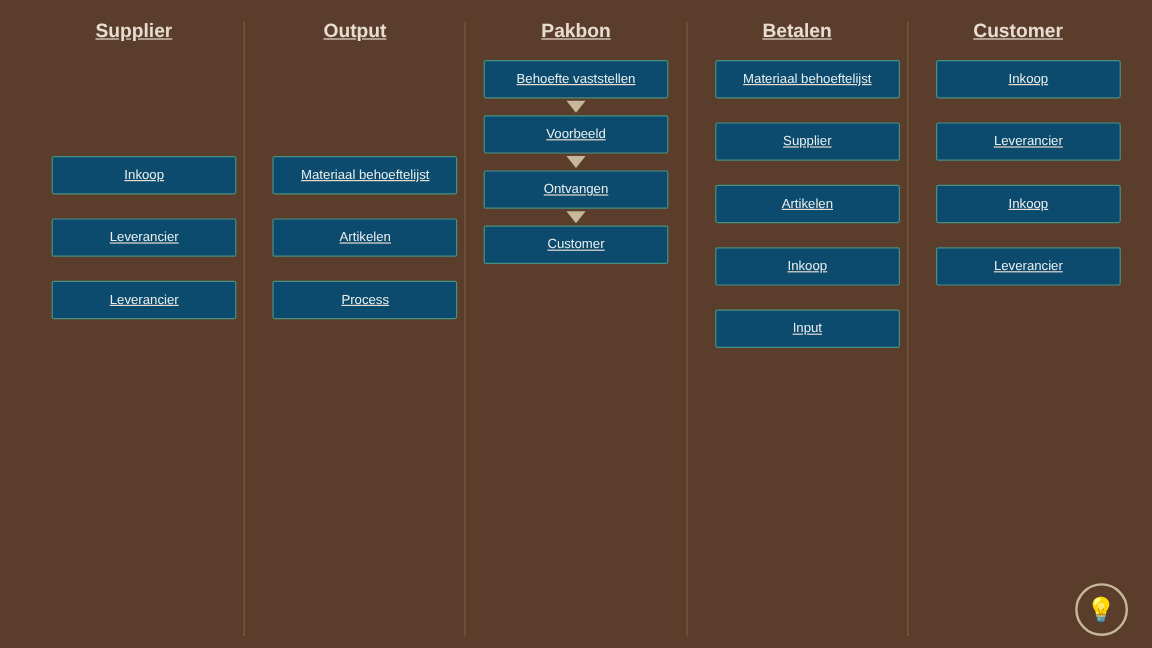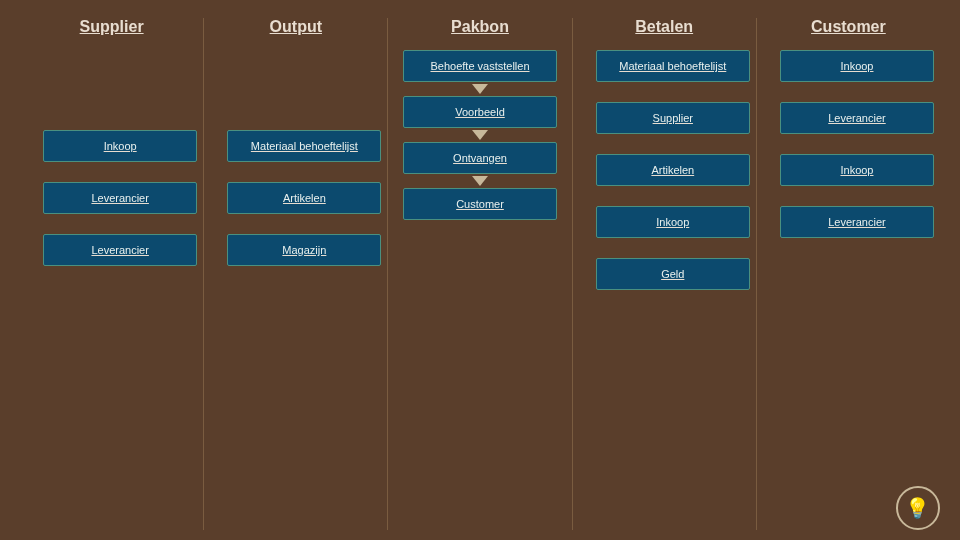--- a/index.html
+++ b/index.html
@@ -148,21 +148,21 @@
         <div class="item-box">Leverancier</div>
       </div>
     </div>
 
     <div class="sipoc-col">
       <div class="col-header">Output</div>
       <div class="col-items">
         <div style="height:60px;"></div>
         <div class="item-box">Materiaal behoeftelijst</div>
         <div class="item-box">Artikelen</div>
-        <div class="item-box">Magazijn</div>
+        <div class="item-box">Process</div>
       </div>
     </div>
 
     <div class="sipoc-col process-col">
       <div class="col-header">Pakbon</div>
       <div class="process-items-wrapper">
         <div class="item-box">Behoefte vaststellen</div>
         <div class="arrow-down"></div>
         <div class="item-box">Voorbeeld</div>
         <div class="arrow-down"></div>
@@ -172,21 +172,21 @@
       </div>
     </div>
 
     <div class="sipoc-col">
       <div class="col-header">Betalen</div>
       <div class="col-items">
         <div class="item-box">Materiaal behoeftelijst</div>
         <div class="item-box">Supplier</div>
         <div class="item-box">Artikelen</div>
         <div class="item-box">Inkoop</div>
-        <div class="item-box">Geld</div>
+        <div class="item-box">Input</div>
       </div>
     </div>
 
     <div class="sipoc-col">
       <div class="col-header">Customer</div>
       <div class="col-items">
         <div class="item-box">Inkoop</div>
         <div class="item-box">Leverancier</div>
         <div class="item-box">Inkoop</div>
         <div class="item-box">Leverancier</div>

